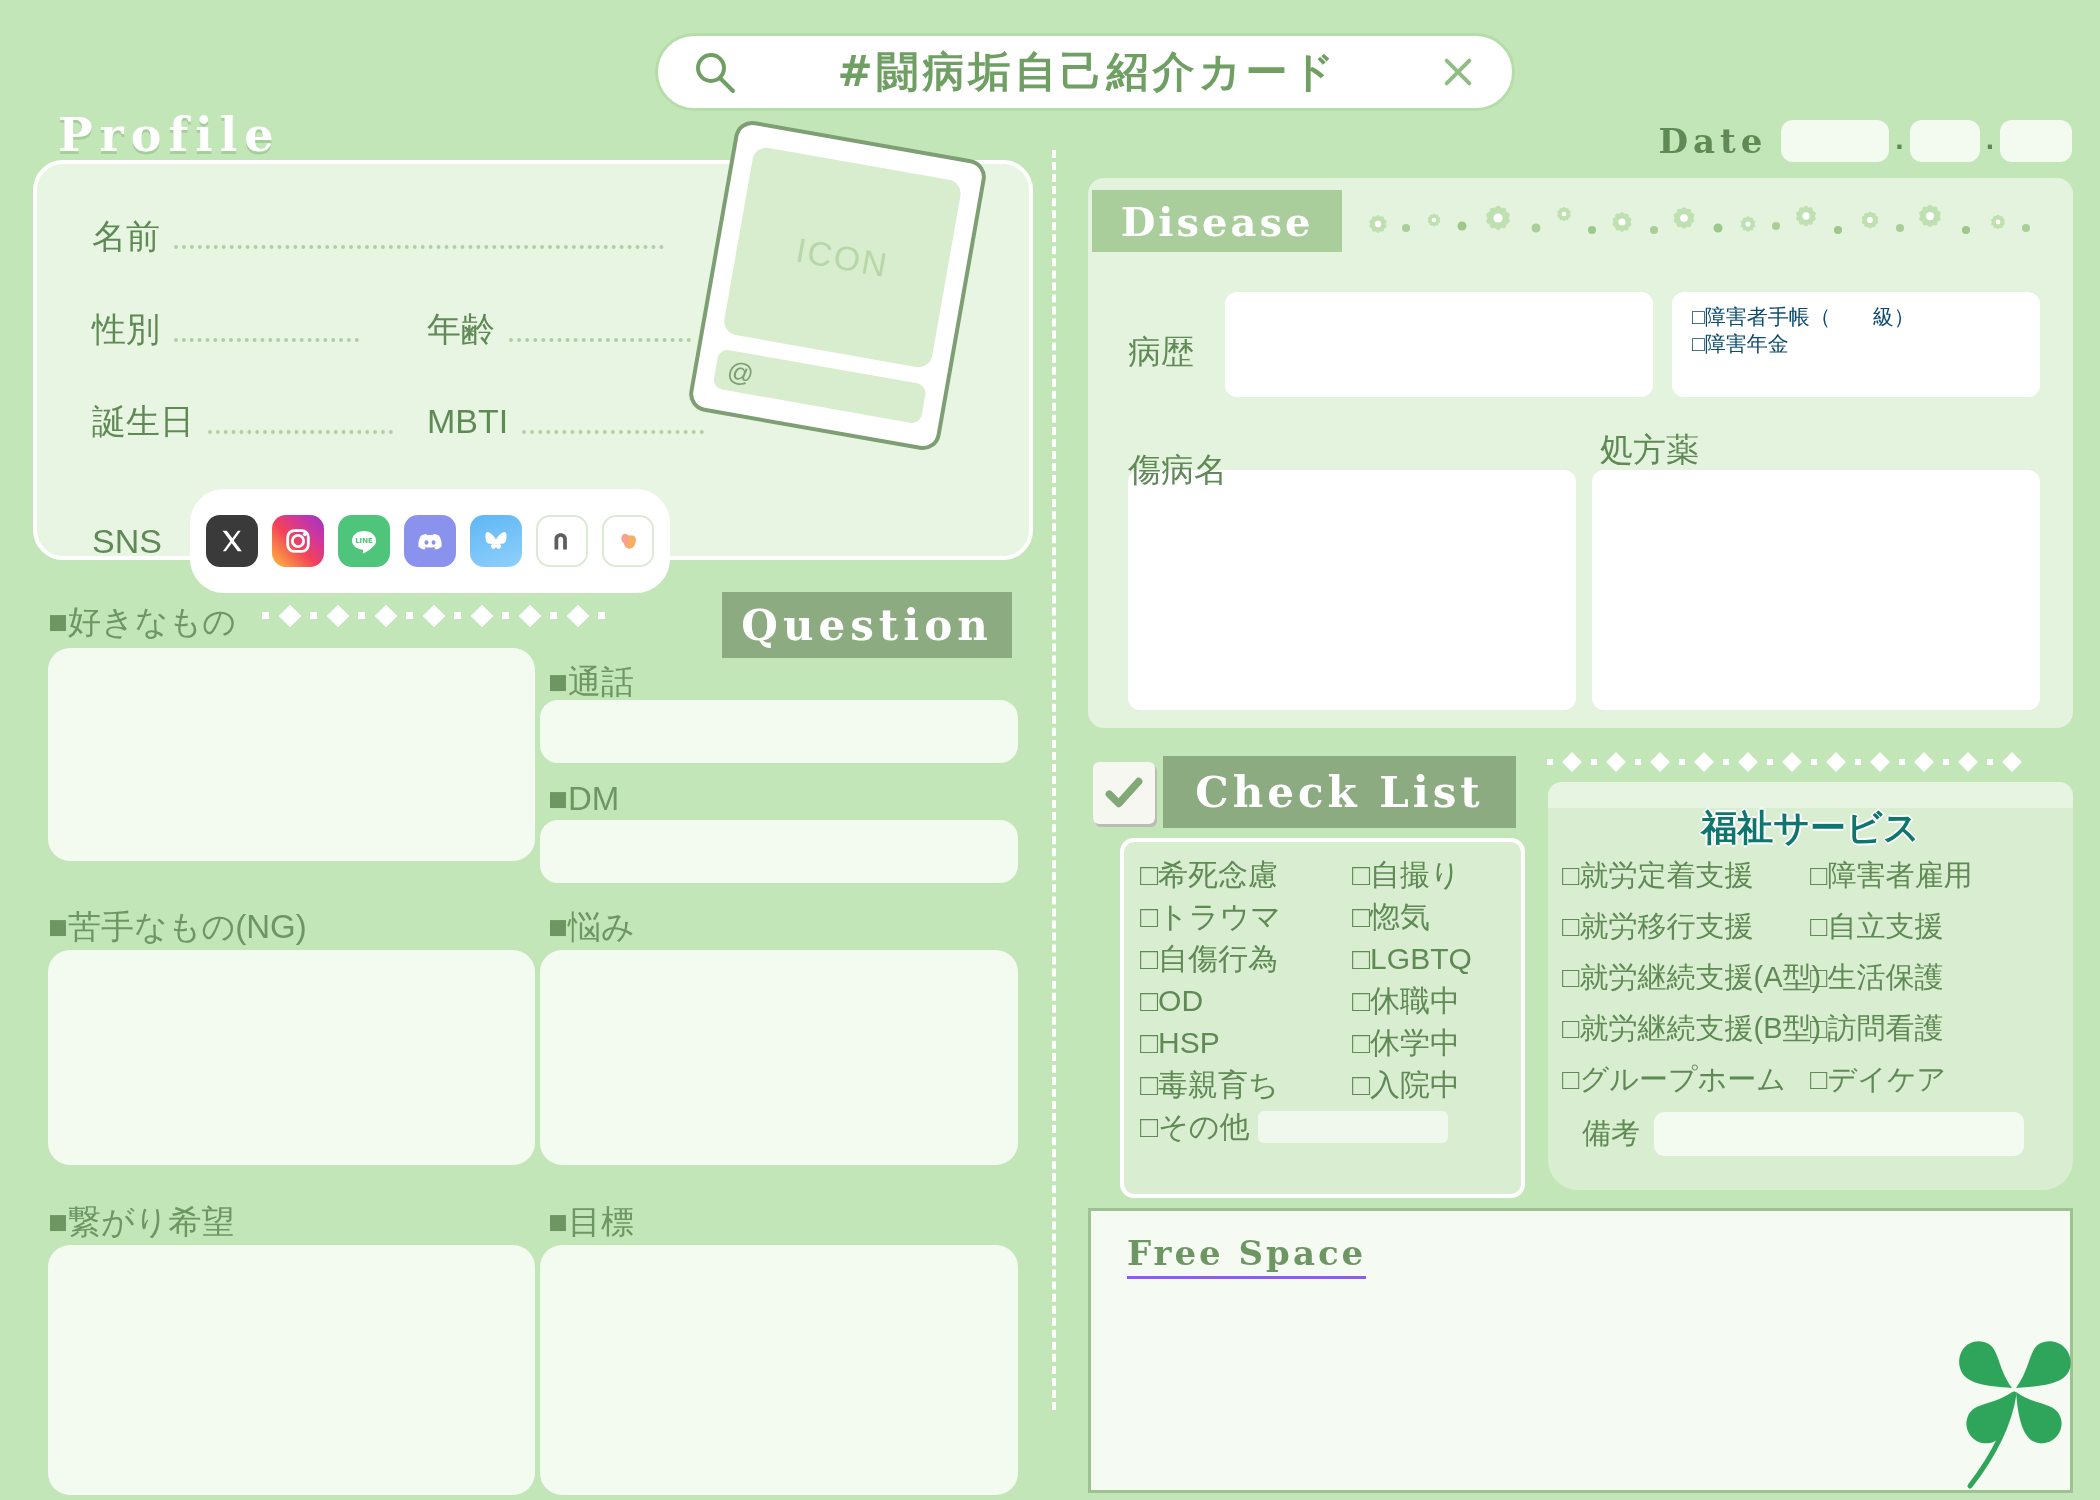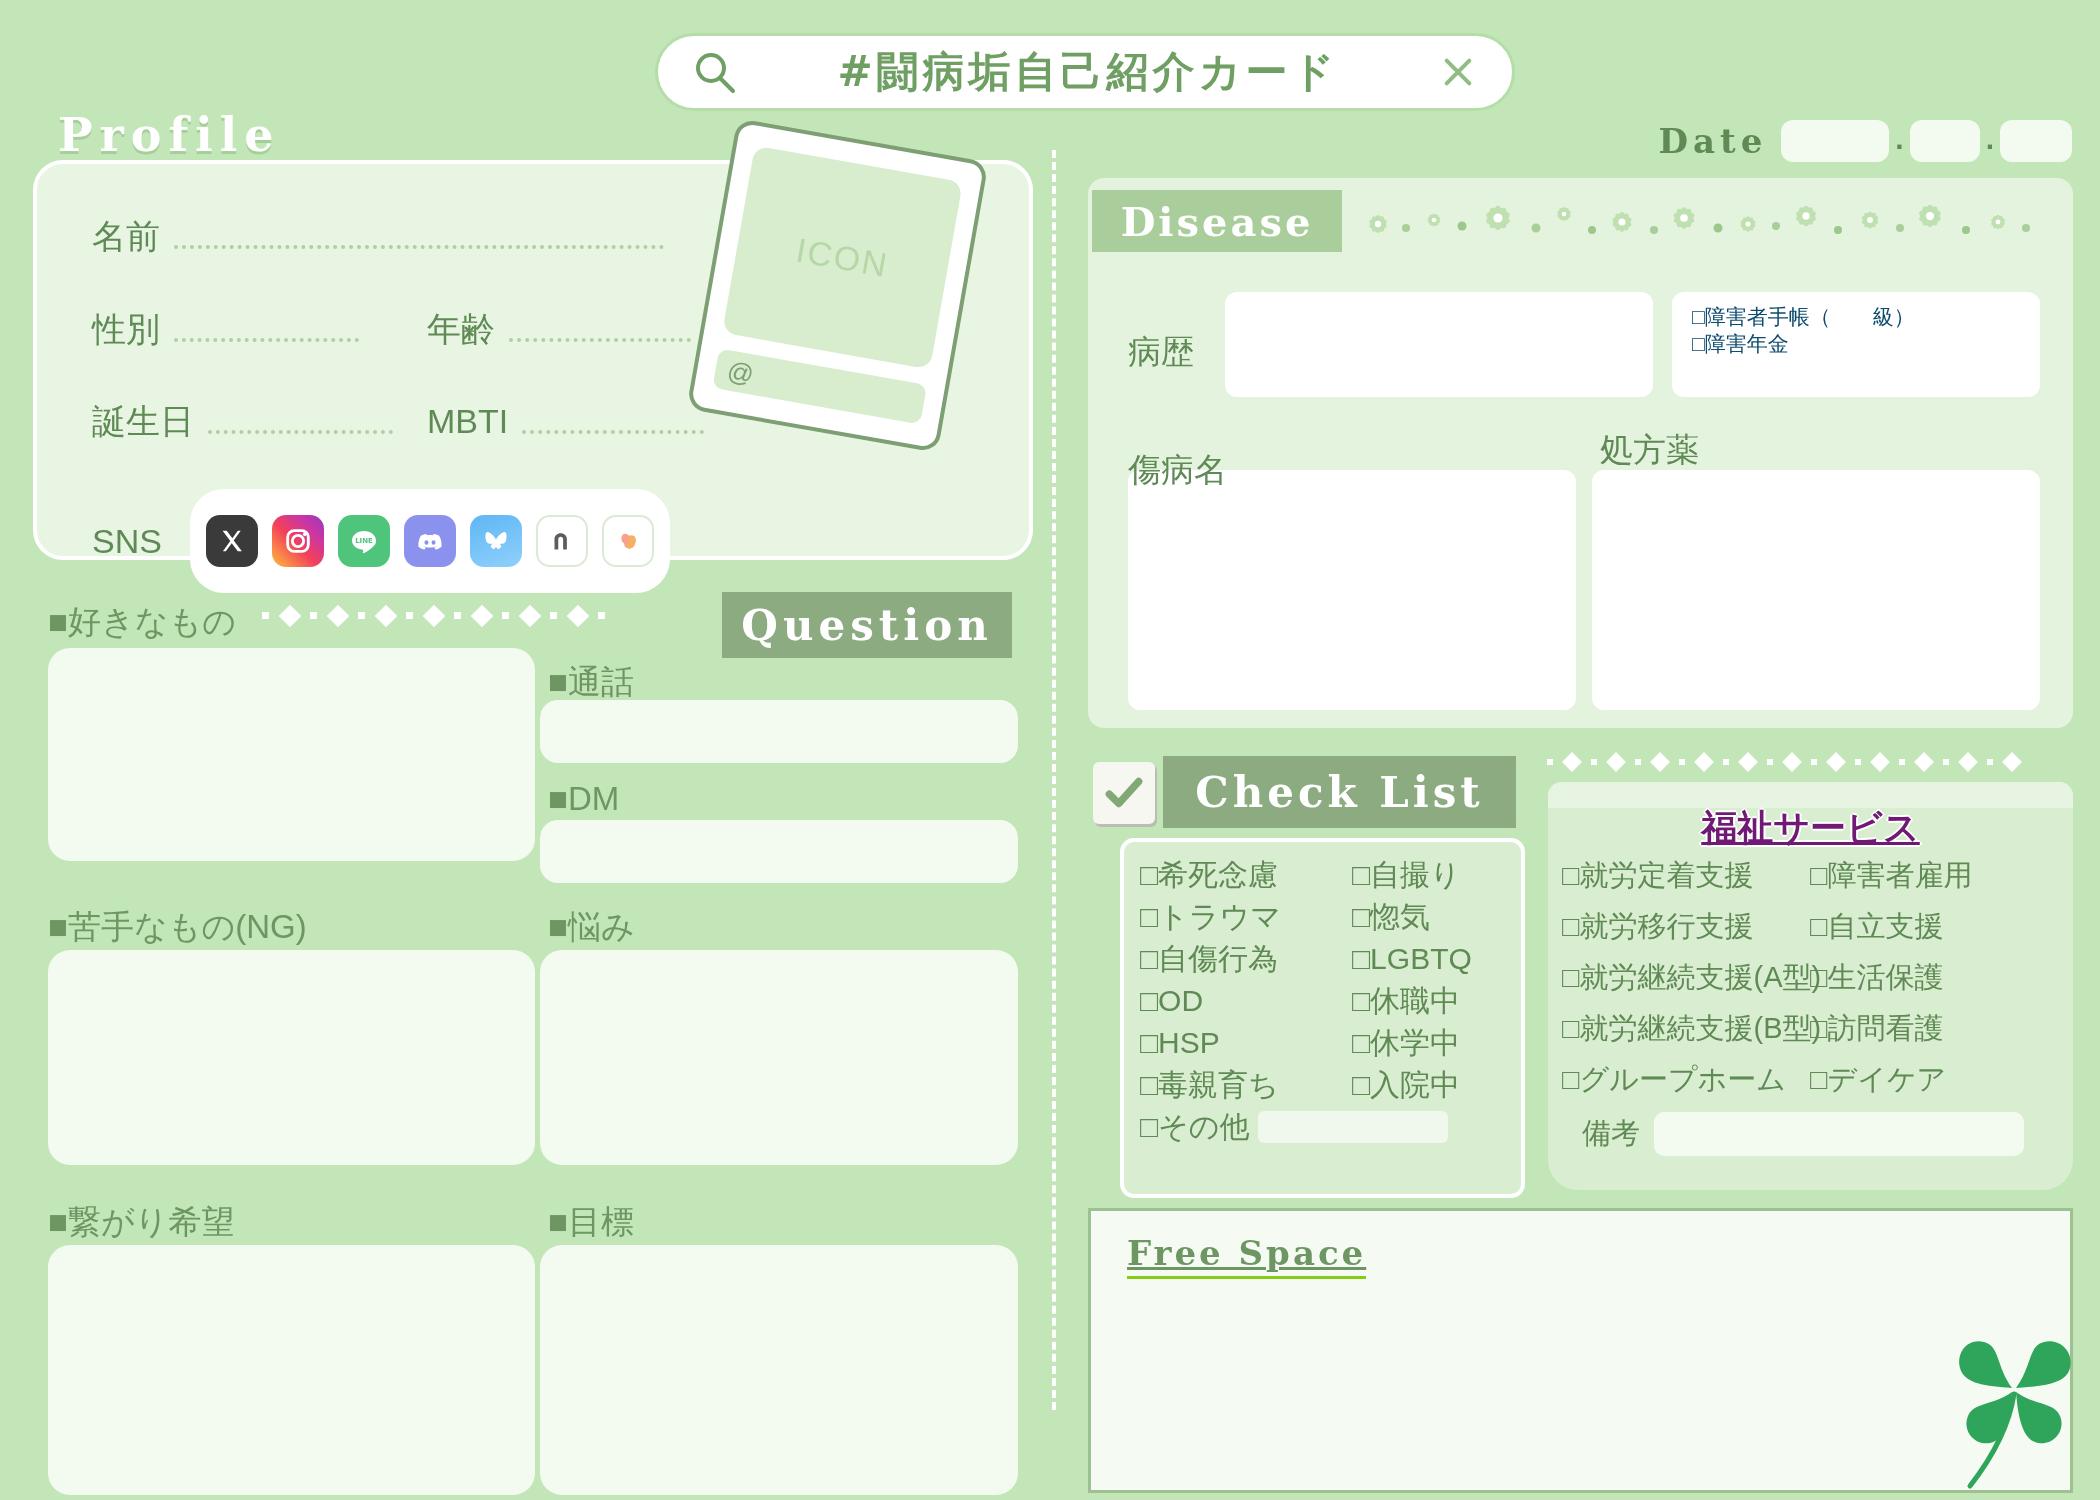--- a/index.html
+++ b/index.html
@@ -346,24 +346,23 @@
     left: 0; top: 0; width: 100%; height: 26px;
     background: #e7f4e1;
     border-radius: 14px 14px 0 0;
   }
   .wf-title {
     position: absolute;
     left: 0; top: 22px; width: 100%;
     text-align: center;
     font-family: "DejaVu Sans", sans-serif;
     font-size: 36px; font-weight: 700;
-    color: #701a75;
+    color: #0f766e;
     text-shadow: 0 2px 0 #ffffff, 2px 0 0 #ffffff, 0 -2px 0 #ffffff, -2px 0 0 #ffffff;
     z-index: 13;
-    text-decoration: underline;
   }
   .wf-list {
     position: absolute;
     left: 14px; top: 74px;
     width: 500px;
     z-index: 13;
   }
   .wf-row {
     display: flex;
     font-size: 29px; color: #5f8a55;
@@ -393,23 +392,22 @@
     border: 3px solid #9dc191;
     z-index: 10;
   }
   .free-title {
     position: absolute;
     left: 36px; top: 22px;
     font-family: "DejaVu Serif", serif;
     font-size: 34px; font-weight: 700;
     color: #6d9663;
     letter-spacing: 3px;
-    border-bottom: 3px solid #84cc16;
+    border-bottom: 3px solid #8b5cf6;
     padding-bottom: 3px;
-    text-decoration: underline;
   }
 
   
   .clover {
     position: absolute;
     right: 6px; bottom: 0px;
     width: 160px; height: 190px;
     z-index: 25;
   }
 </style>

